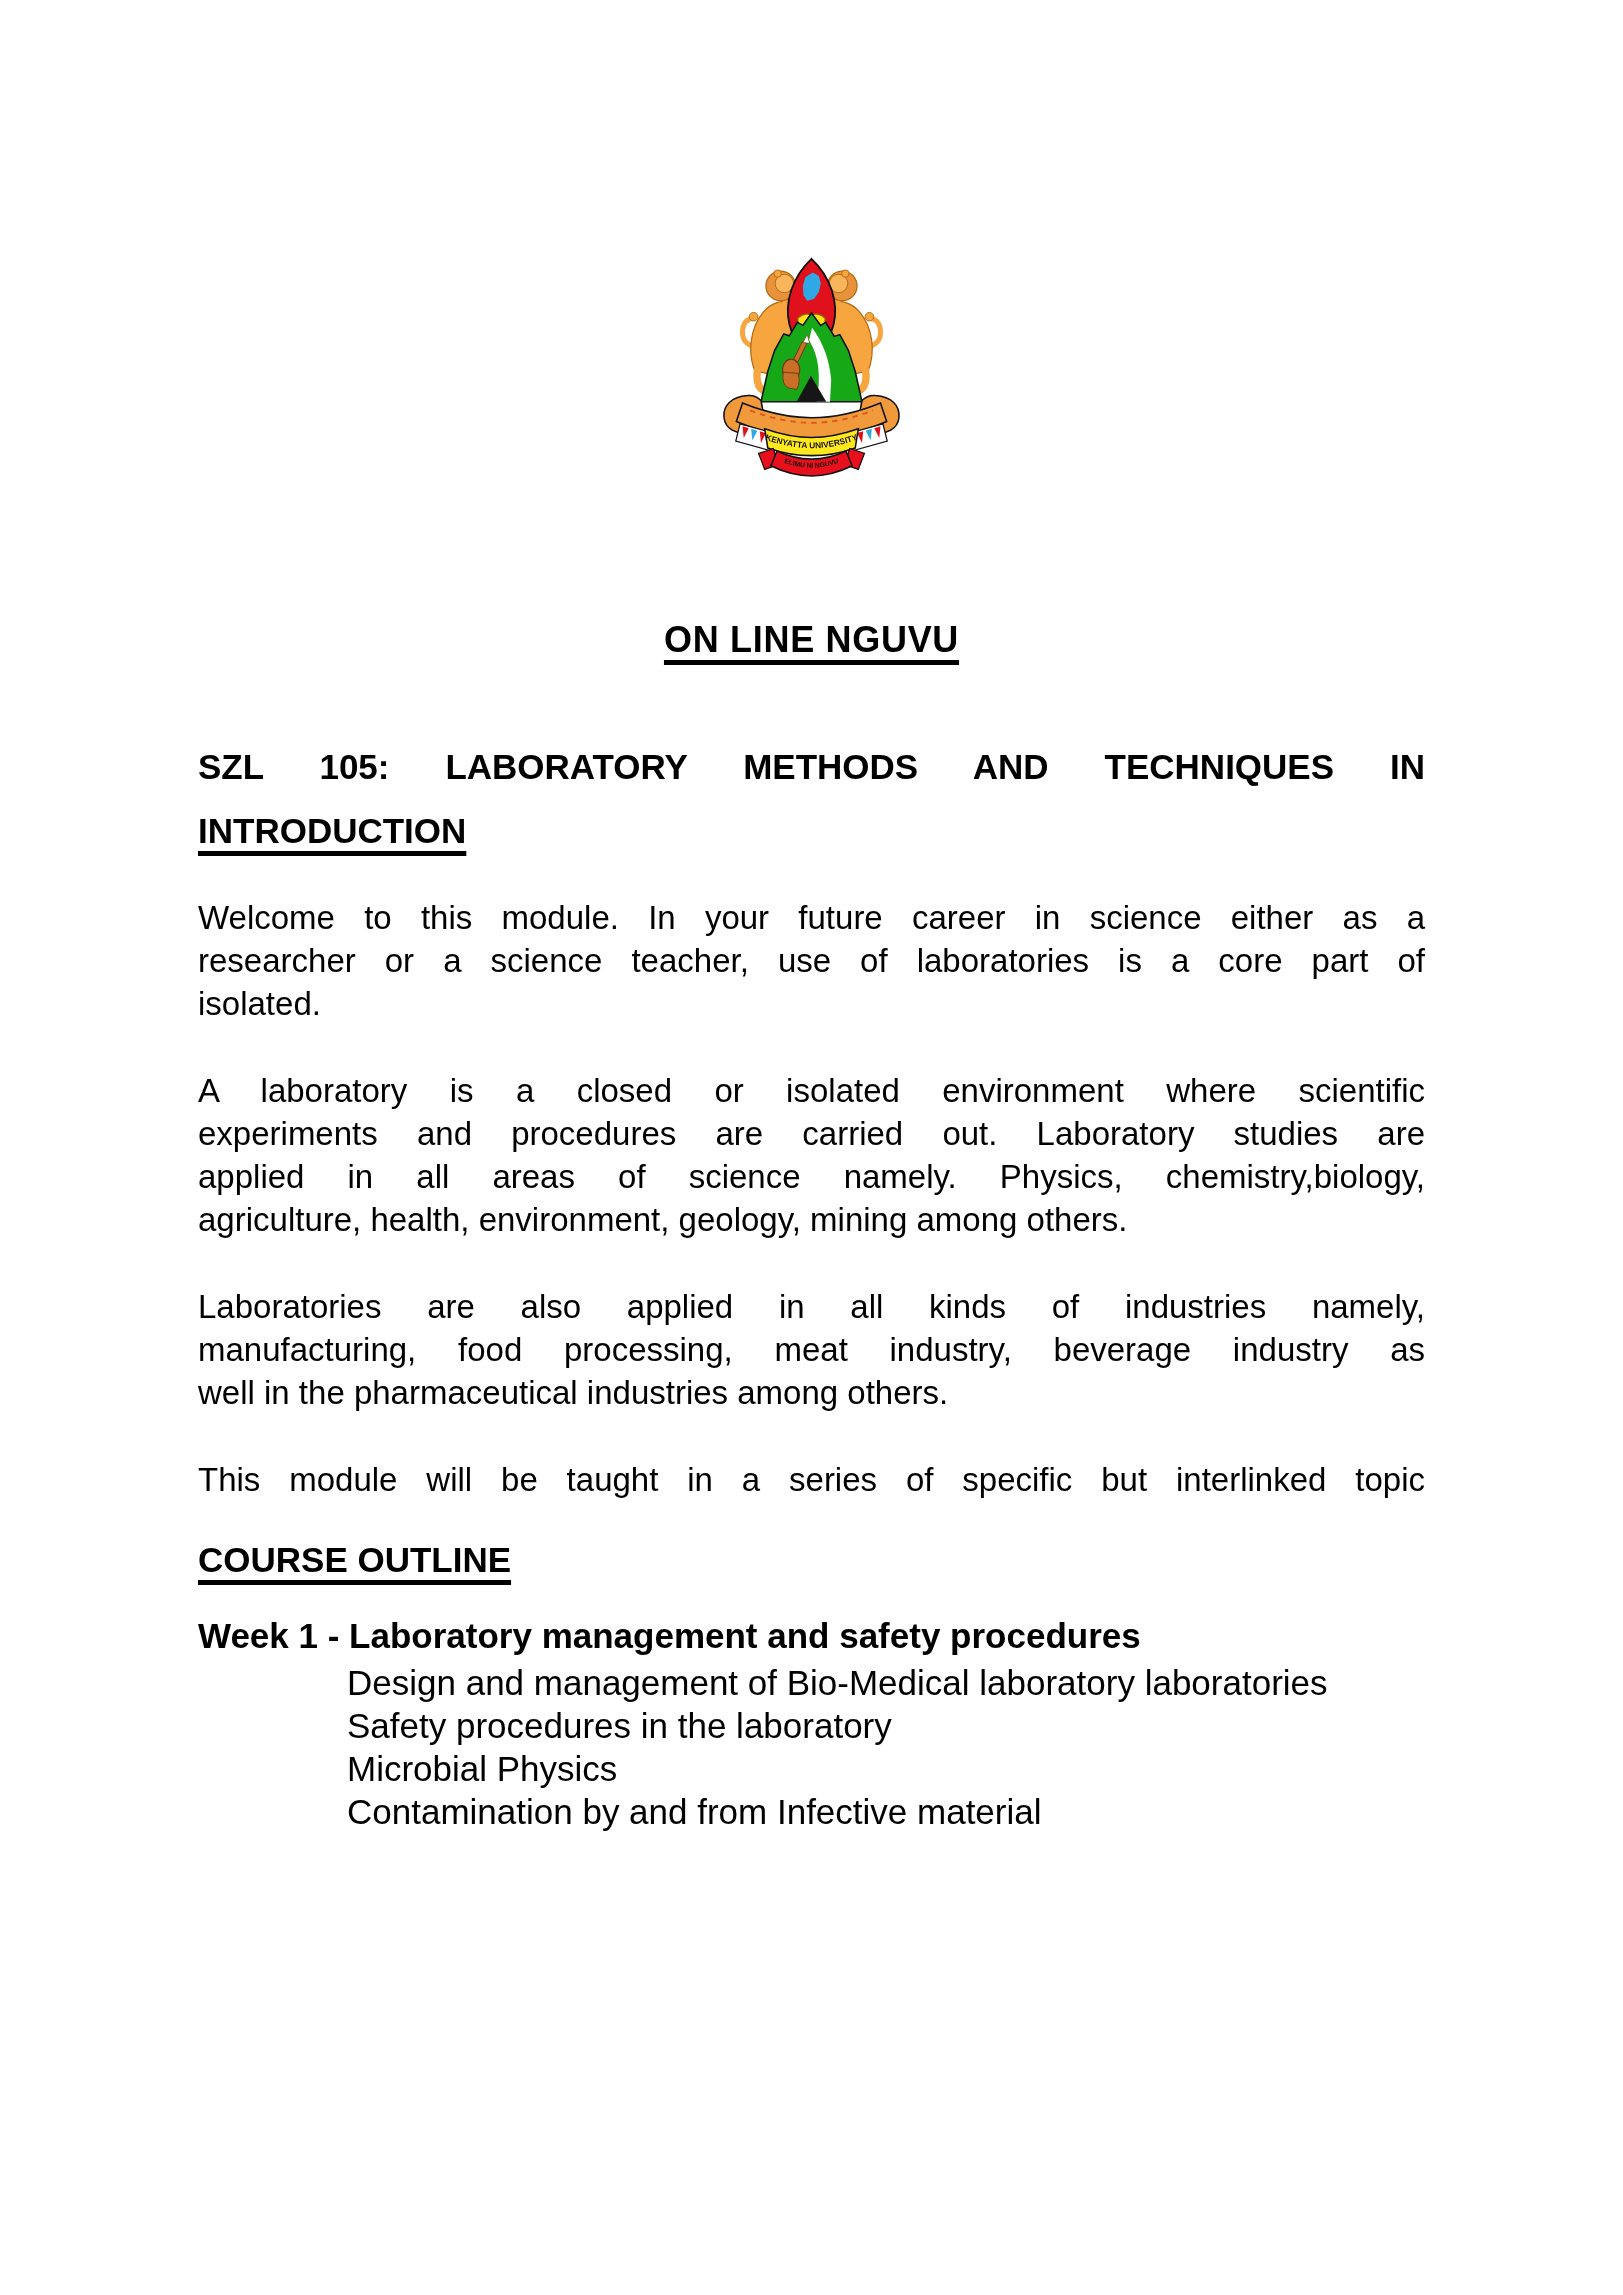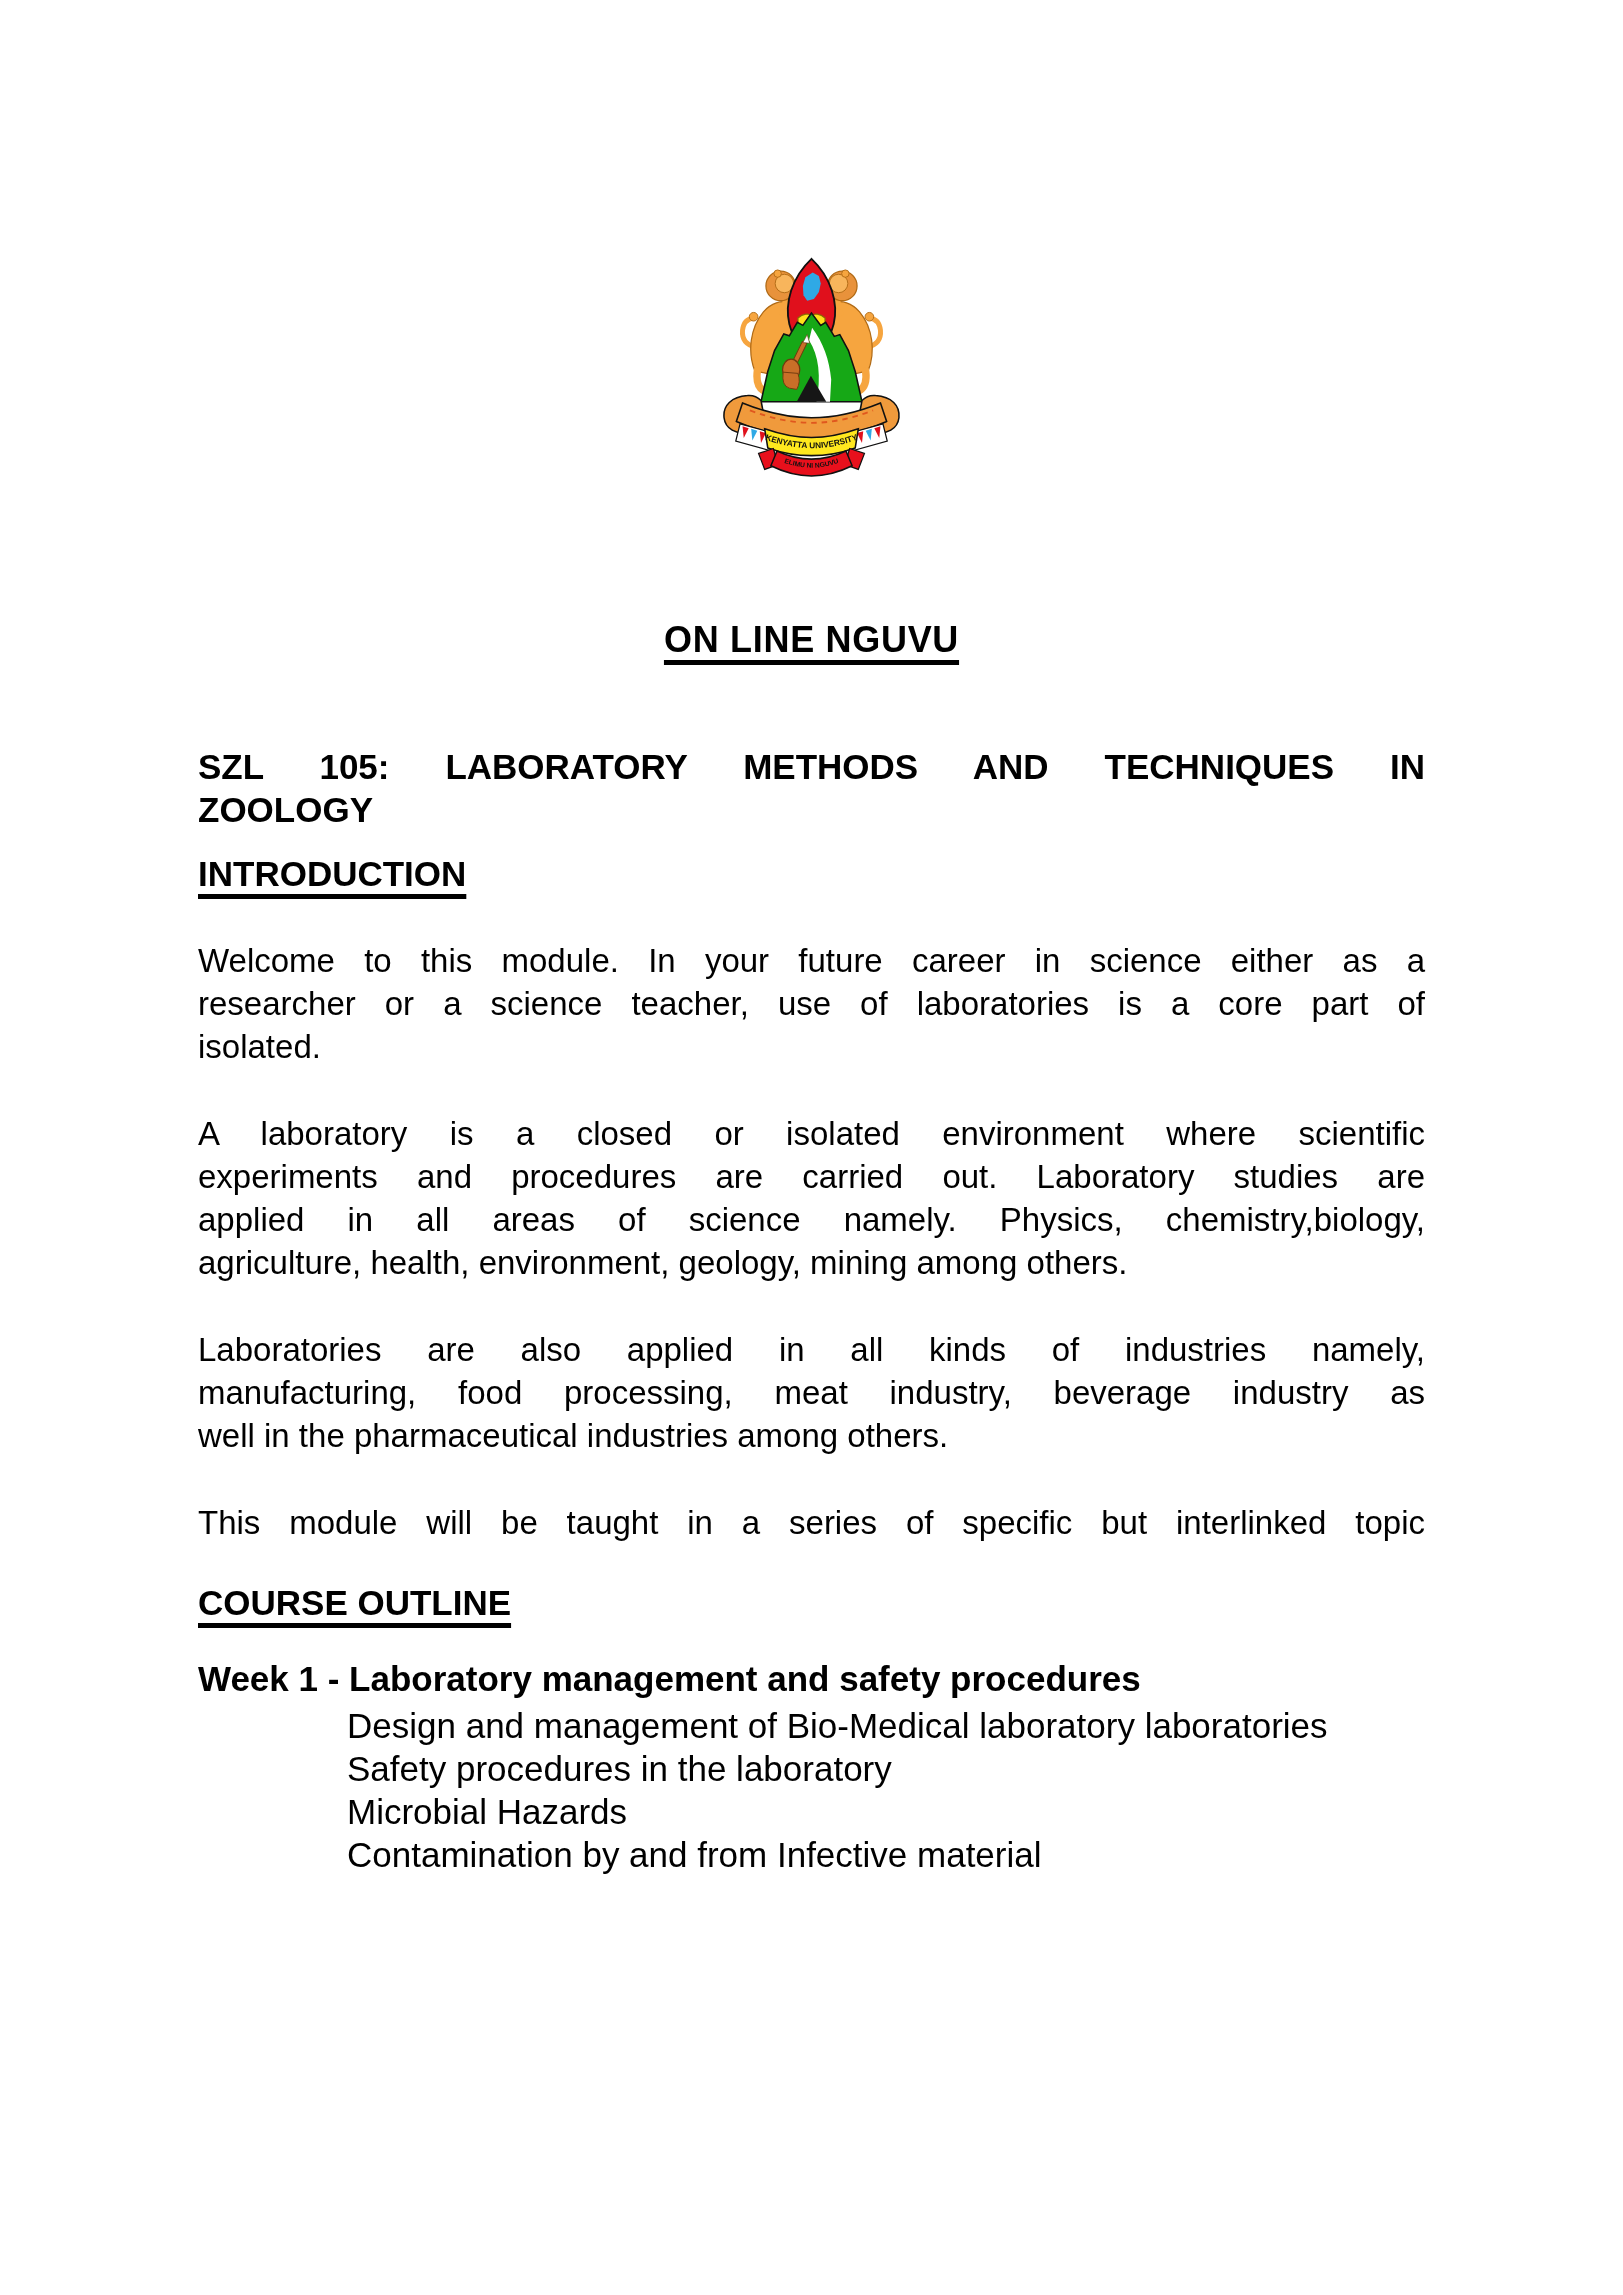--- a/index.html
+++ b/index.html
@@ -170,21 +170,20 @@
       </text>
     </g>
   </svg>
 
   <div class="doc-title">
     <span class="u">ON LINE NGUVU</span>
   </div>
 
   <div class="course-title">
     <div class="jline">SZL 105: LABORATORY METHODS AND TECHNIQUES IN</div>
-    <div class="lline">ZOOLOGY</div>
   </div>
 
   <div class="section-heading">
     <span class="u">INTRODUCTION</span>
   </div>
 
   <div class="para">
     <div class="jline">Welcome to this module. In your future career in science either as a</div>
     <div class="jline">researcher or a science teacher, use of laboratories is a core part of</div>
     <div class="lline">isolated.</div>
@@ -209,18 +208,18 @@
 
   <div class="outline-heading">
     <span class="u">COURSE OUTLINE</span>
   </div>
 
   <div class="week-heading">Week 1 - Laboratory management and safety procedures</div>
 
   <ul class="topic-list">
     <li>Design and management of Bio-Medical laboratory laboratories</li>
     <li>Safety procedures in the laboratory</li>
-    <li>Microbial Hazards</li>
+    <li>Microbial Physics</li>
     <li>Contamination by and from Infective material</li>
   </ul>
 
 </div>
 
 
 </body></html>

